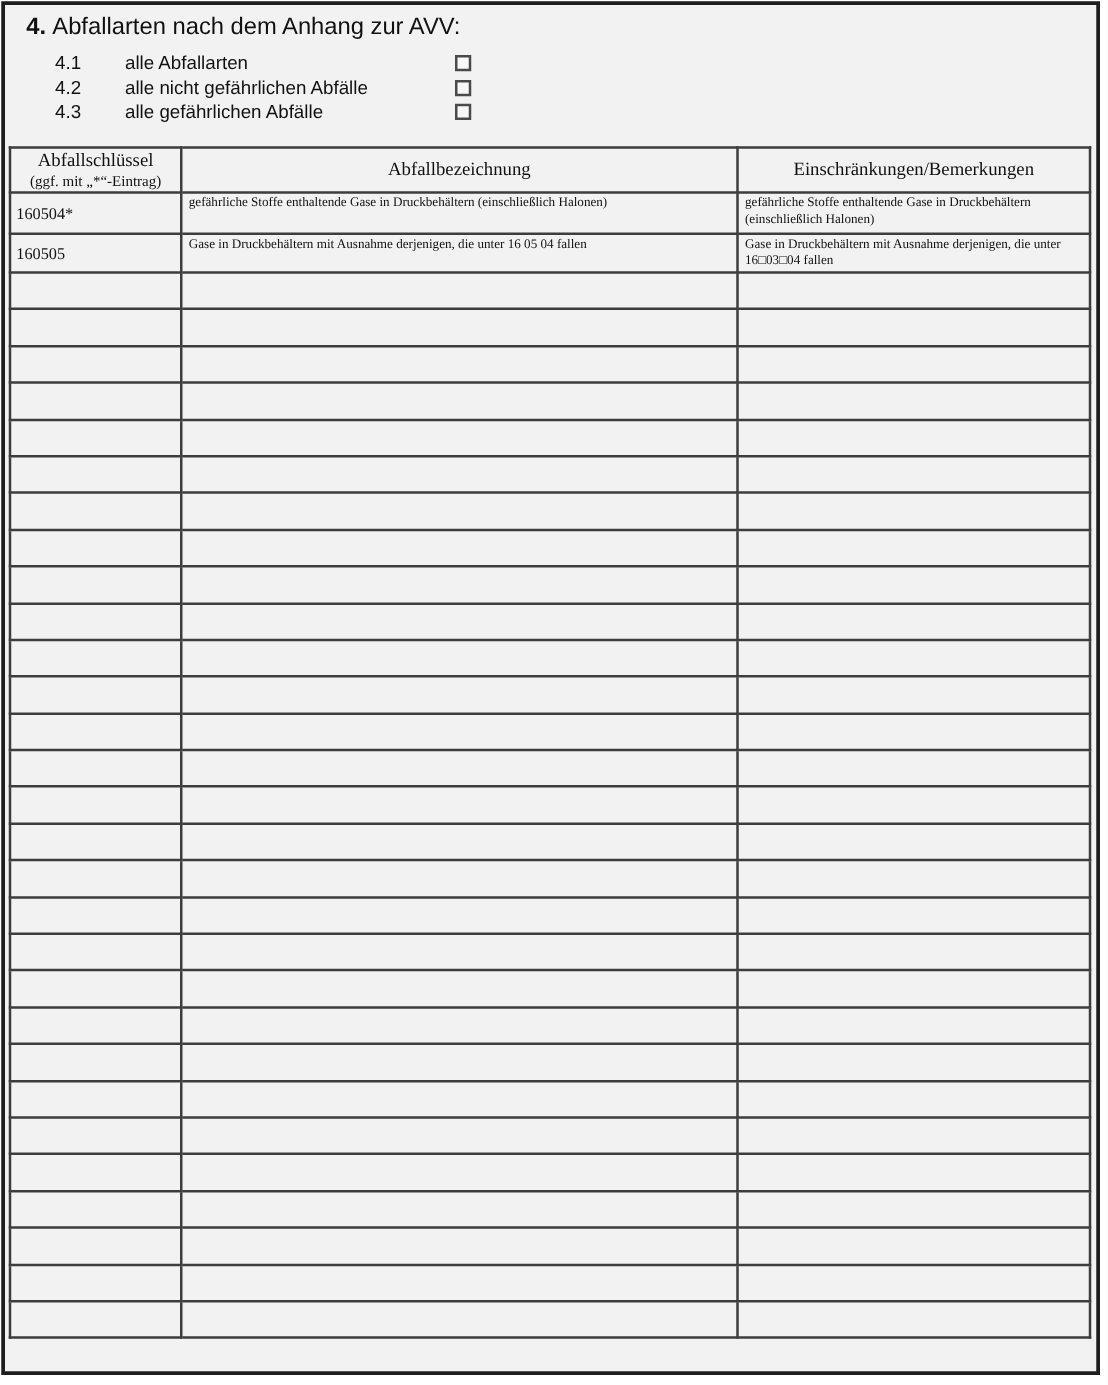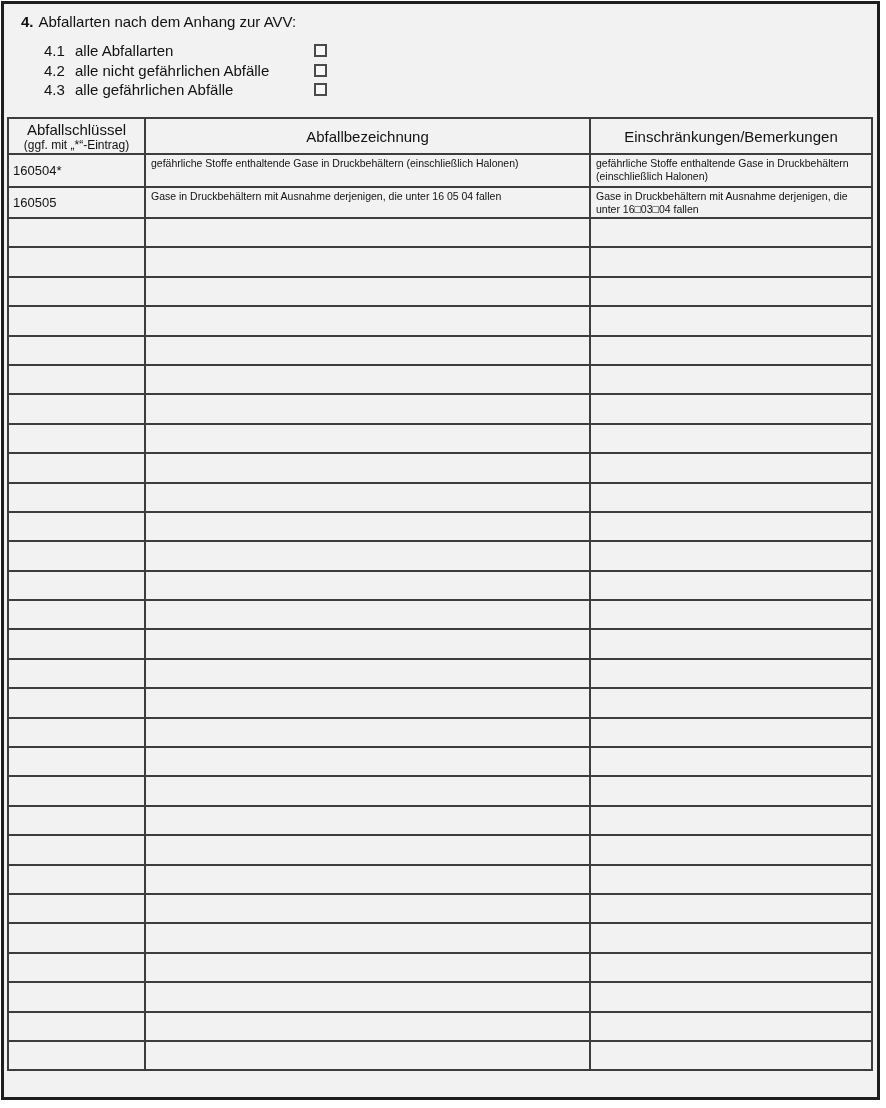--- a/index.html
+++ b/index.html
@@ -16,43 +16,44 @@
     box-sizing: border-box;
     border: 3px solid #1e1e1e;
     background: #f2f2f2;
   }
   
   .section4 {
     box-sizing: border-box;
     height: 113px;
     padding: 8px 0 0 17px;
   }
-  .heading { font-size: 15px; line-height: 20px; white-space: nowrap; }
+  .heading { font-size: 19px; line-height: 20px; white-space: nowrap; }
   .heading .num { font-weight: bold; margin-right: 5px; }
   .cb-items { margin: 9px 0 0 23px; }
-  .cb-row { display: flex; align-items: center; height: 19.4px; font-size: 15px; }
+  .cb-row { display: flex; align-items: center; height: 19.4px; font-size: 15px; gap: 25px; }
   .cb-num { width: 31px; flex: 0 0 31px; }
   .cb-label { width: 239px; flex: 0 0 239px; }
   .checkbox {
     box-sizing: border-box;
     width: 13px; height: 13px;
     border: 2px solid #4a4a4a;
     background: #f8f8f8;
     display: flex; align-items: center; justify-content: center;
   }
   .checkbox .x {
     font-size: 9px; font-weight: bold; line-height: 9px; color: #000;
     transform: translateY(0.5px);
   }
   
   table.waste-table {
     border-collapse: collapse;
     table-layout: fixed;
     width: 866px;
     margin-left: 3px;
+    font-family: Liberation Serif, serif;
   }
   .waste-table th, .waste-table td {
     border: 2px solid #3d3d3d;
     box-sizing: content-box;
     overflow: hidden;
   }
   .waste-table col.c1 { width: 137px; }
   .waste-table col.c2 { width: 445px; }
   .waste-table col.c3 { width: 282px; }
   .waste-table th {

